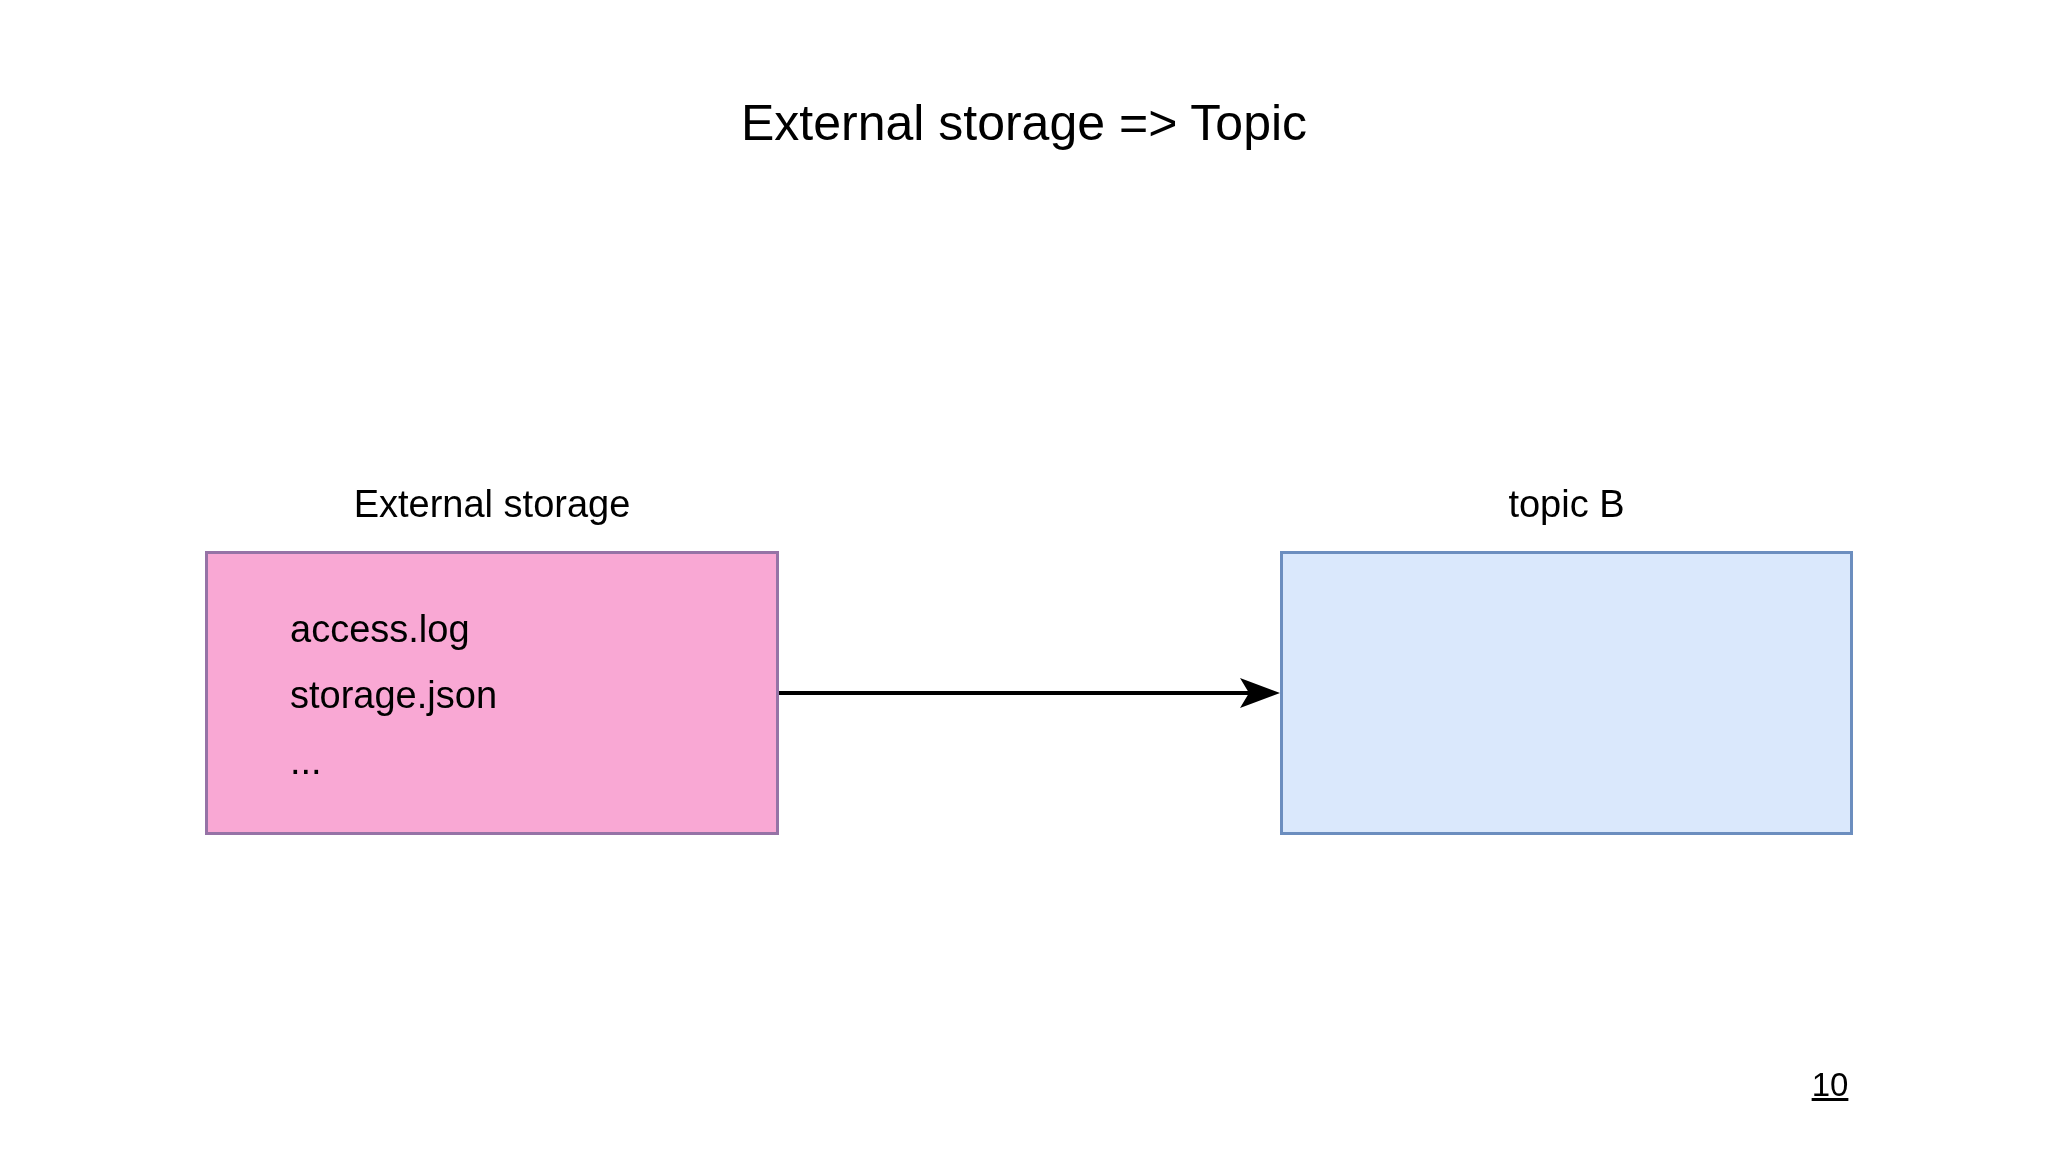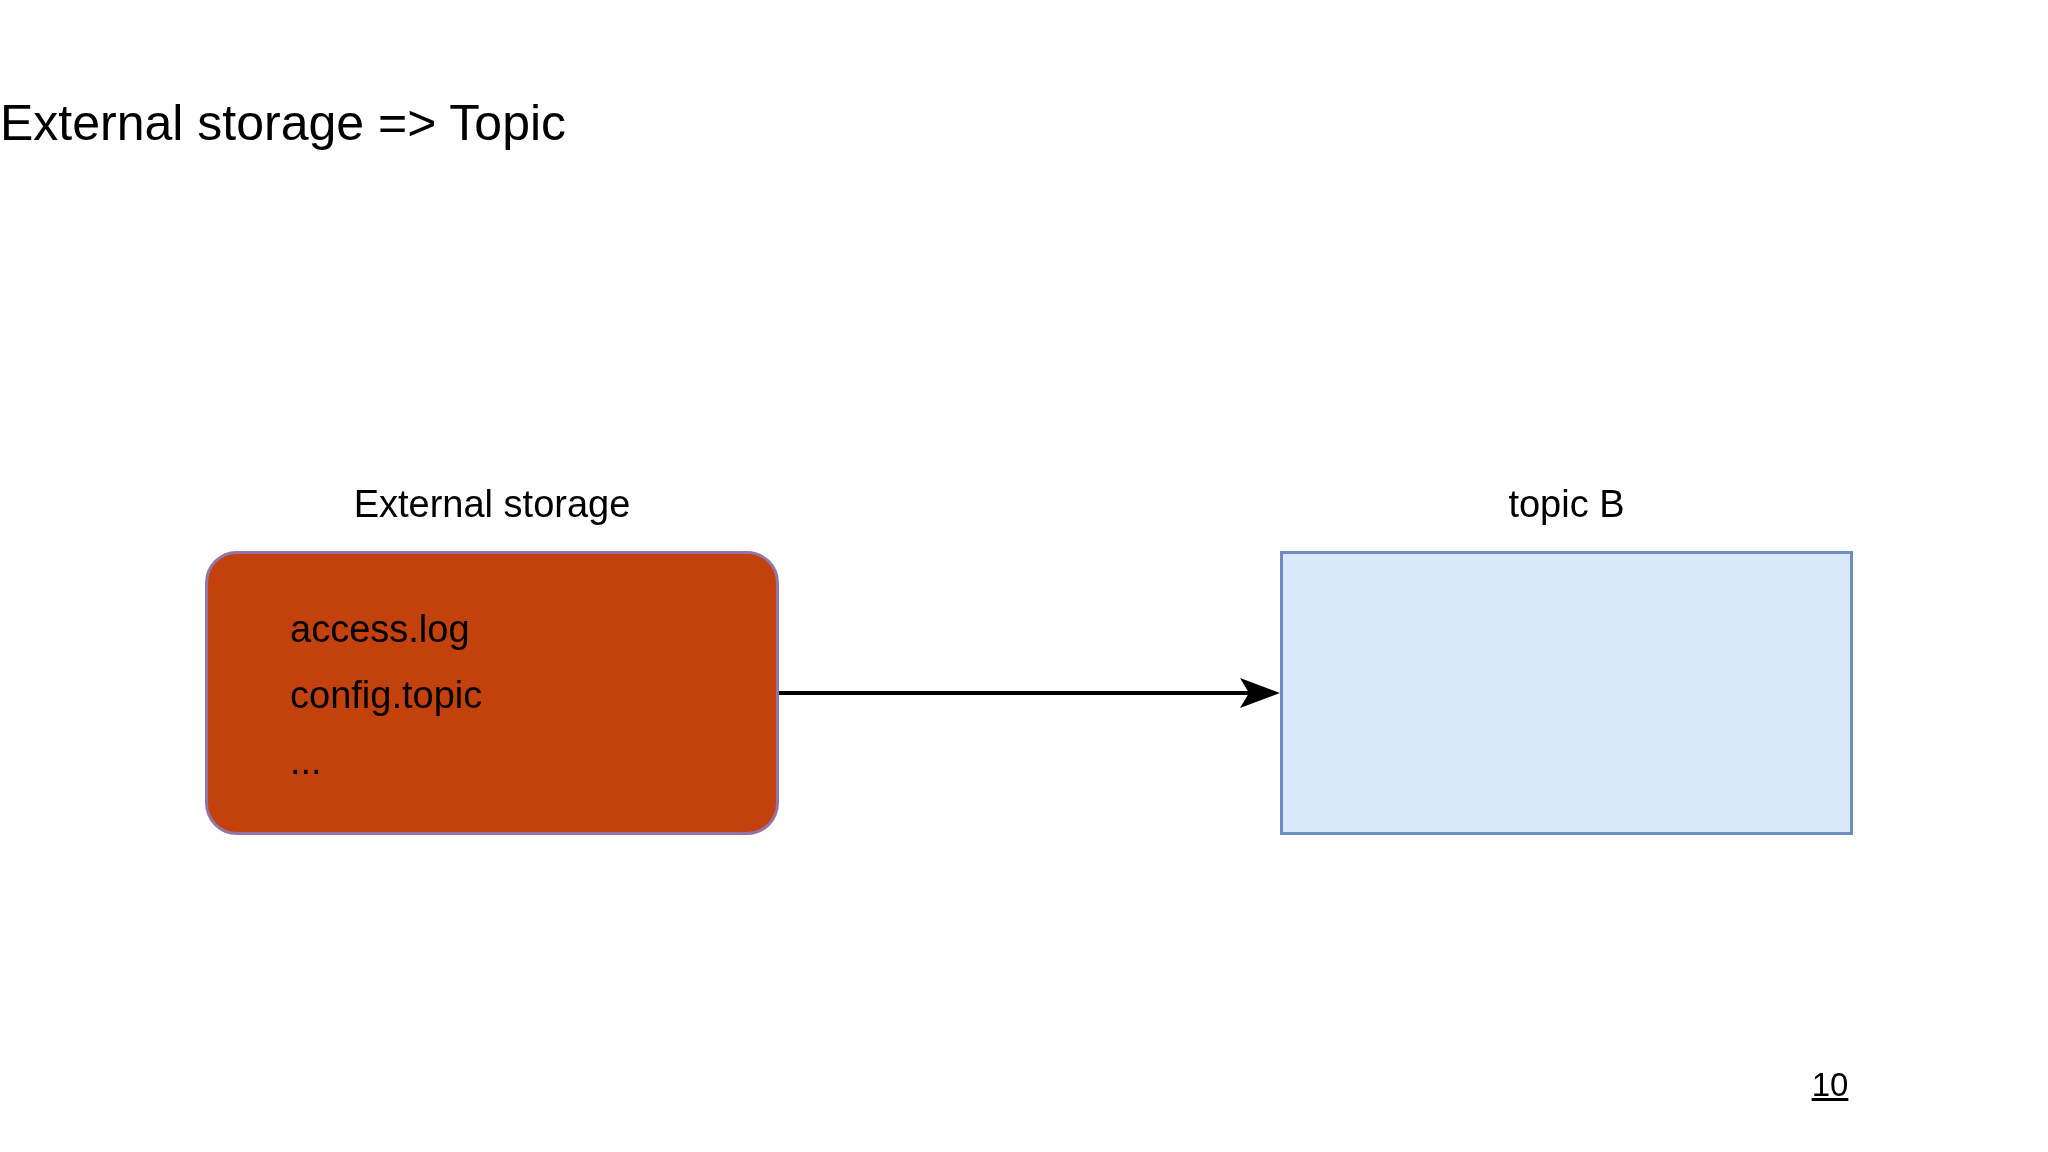--- a/index.html
+++ b/index.html
@@ -17,21 +17,21 @@
   }
   .slide {
     position: absolute;
     inset: 0;
   }
   .slide-title {
     position: absolute;
     top: 94px;
     left: 0;
     width: 100%;
-    text-align: left;
+    text-align: center;
     font-size: 50px;
     line-height: 58px;
     font-weight: 400;
     margin: 0;
   }
   .node-label {
     position: absolute;
     top: 482px;
     font-size: 38px;
     line-height: 44px;
@@ -77,24 +77,24 @@
 <body style="background-color: rgb(255, 255, 255); color: rgb(0, 0, 0);">
 
 <main class="slide">
 
   <h1 class="slide-title">External storage =&gt; Topic</h1>
 
   <div class="node-label label-right">topic B</div>
 
   <div class="node-label label-left">External storage</div>
 
-  <div class="node box-left" style="background-color: #c2410c; border-color: rgb(150, 115, 166); border-radius: 32px;">
+  <div class="node box-left" style="background-color: #f9a8d4; border-color: rgb(150, 115, 166);">
     <div class="items">
       <div class="item">access.log</div>
-      <div class="item">config.topic</div>
+      <div class="item">storage.json</div>
       <div class="item">...</div>
     </div>
   </div>
 
   <div class="node box-right" style="background-color: rgb(218, 232, 252); border-color: rgb(108, 142, 191);"></div>
 
   <svg class="arrow" viewBox="0 0 503 44" aria-hidden="true">
     <line x1="0" y1="22" x2="470" y2="22" style="stroke: rgb(0, 0, 0);"></line>
     <path d="M 501 22 L 461 7 L 470 22 L 461 37 Z" style="fill: rgb(0, 0, 0);"></path>
   </svg>

